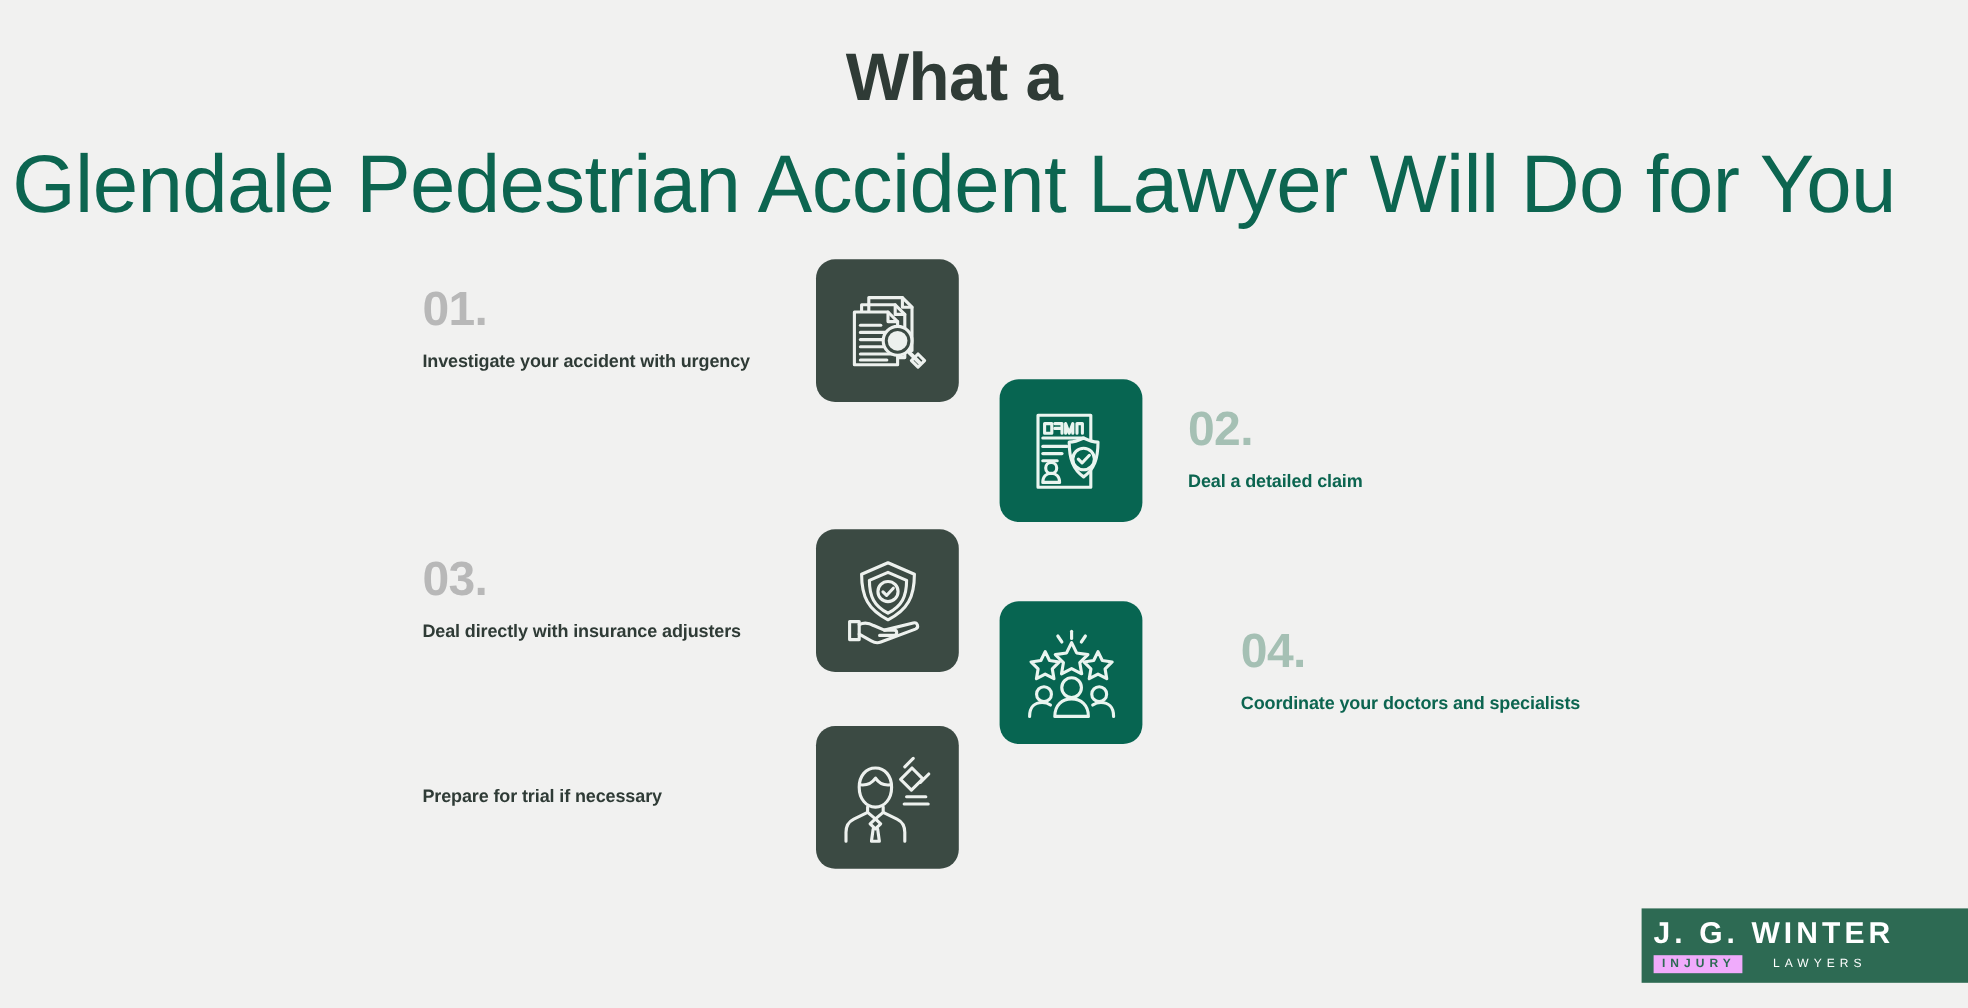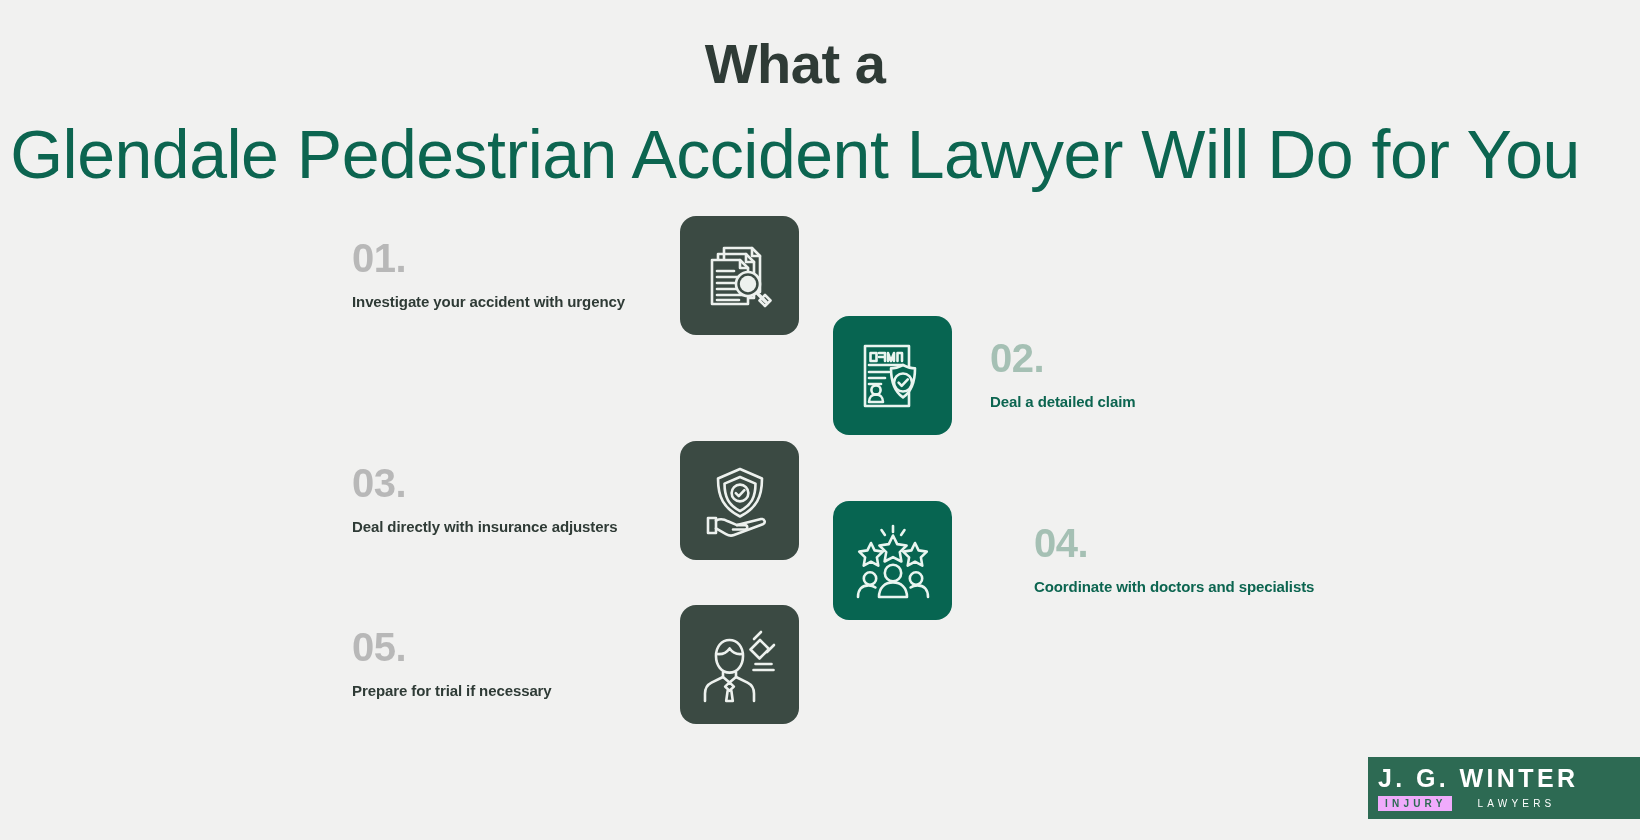--- a/index.html
+++ b/index.html
@@ -247,27 +247,26 @@
           <path d="M24 74 c0 -9.6 6.2 -14.6 14 -14.6 c7.8 0 14 5 14 14.6 z"></path>
           <circle cx="15" cy="55.5" r="6.2"></circle>
           <path d="M3 74 c0 -8 4.4 -11.6 10.5 -11.6 c2.6 0 5 0.7 6.9 2.1"></path>
           <circle cx="61" cy="55.5" r="6.2"></circle>
           <path d="M73 74 c0 -8 -4.4 -11.6 -10.5 -11.6 c-2.6 0 -5 0.7 -6.9 2.1"></path>
         </svg>
       </span>
     </div>
     <div class="text-col right-side">
       <div class="step-num sage">04.</div>
-      <div class="step-label teal">Coordinate with doctors and specialists</div>
+      <div class="step-label teal">Coordinate your doctors and specialists</div>
     </div>
   </div>
 
   <div class="step step-5 pos-left">
     <div class="text-col left-side">
-      <div class="step-num grey">05.</div>
       <div class="step-label dark">Prepare for trial if necessary</div>
     </div>
     <div class="tile dark">
       <span>
         <svg width="76" height="76" viewBox="0 0 76 76" fill="none" stroke="#edf1ee" stroke-width="2.6" stroke-linejoin="round" stroke-linecap="round">
           <path d="M14 29 c0 -9.4 5.6 -16 13.5 -16 c7.9 0 13.5 6.6 13.5 16 c0 9.4 -5.6 16.6 -13.5 16.6 c-7.9 0 -13.5 -7.2 -13.5 -16.6 z"></path>
           <path d="M15 27 c5 0.6 9.6 -1.4 12.6 -5.6 c2.8 4.2 7.6 6.2 12.4 5.6"></path>
           <path d="M21 45.4 v4.6 l6.5 5.4 l6.5 -5.4 v-4.6"></path>
           <path d="M21 50 L9.5 55.6 C5.4 57.6 3 61.6 3 66.6 V74"></path>
           <path d="M34 50 l11.5 5.6 c4.1 2 6.5 6 6.5 11 V74"></path>

